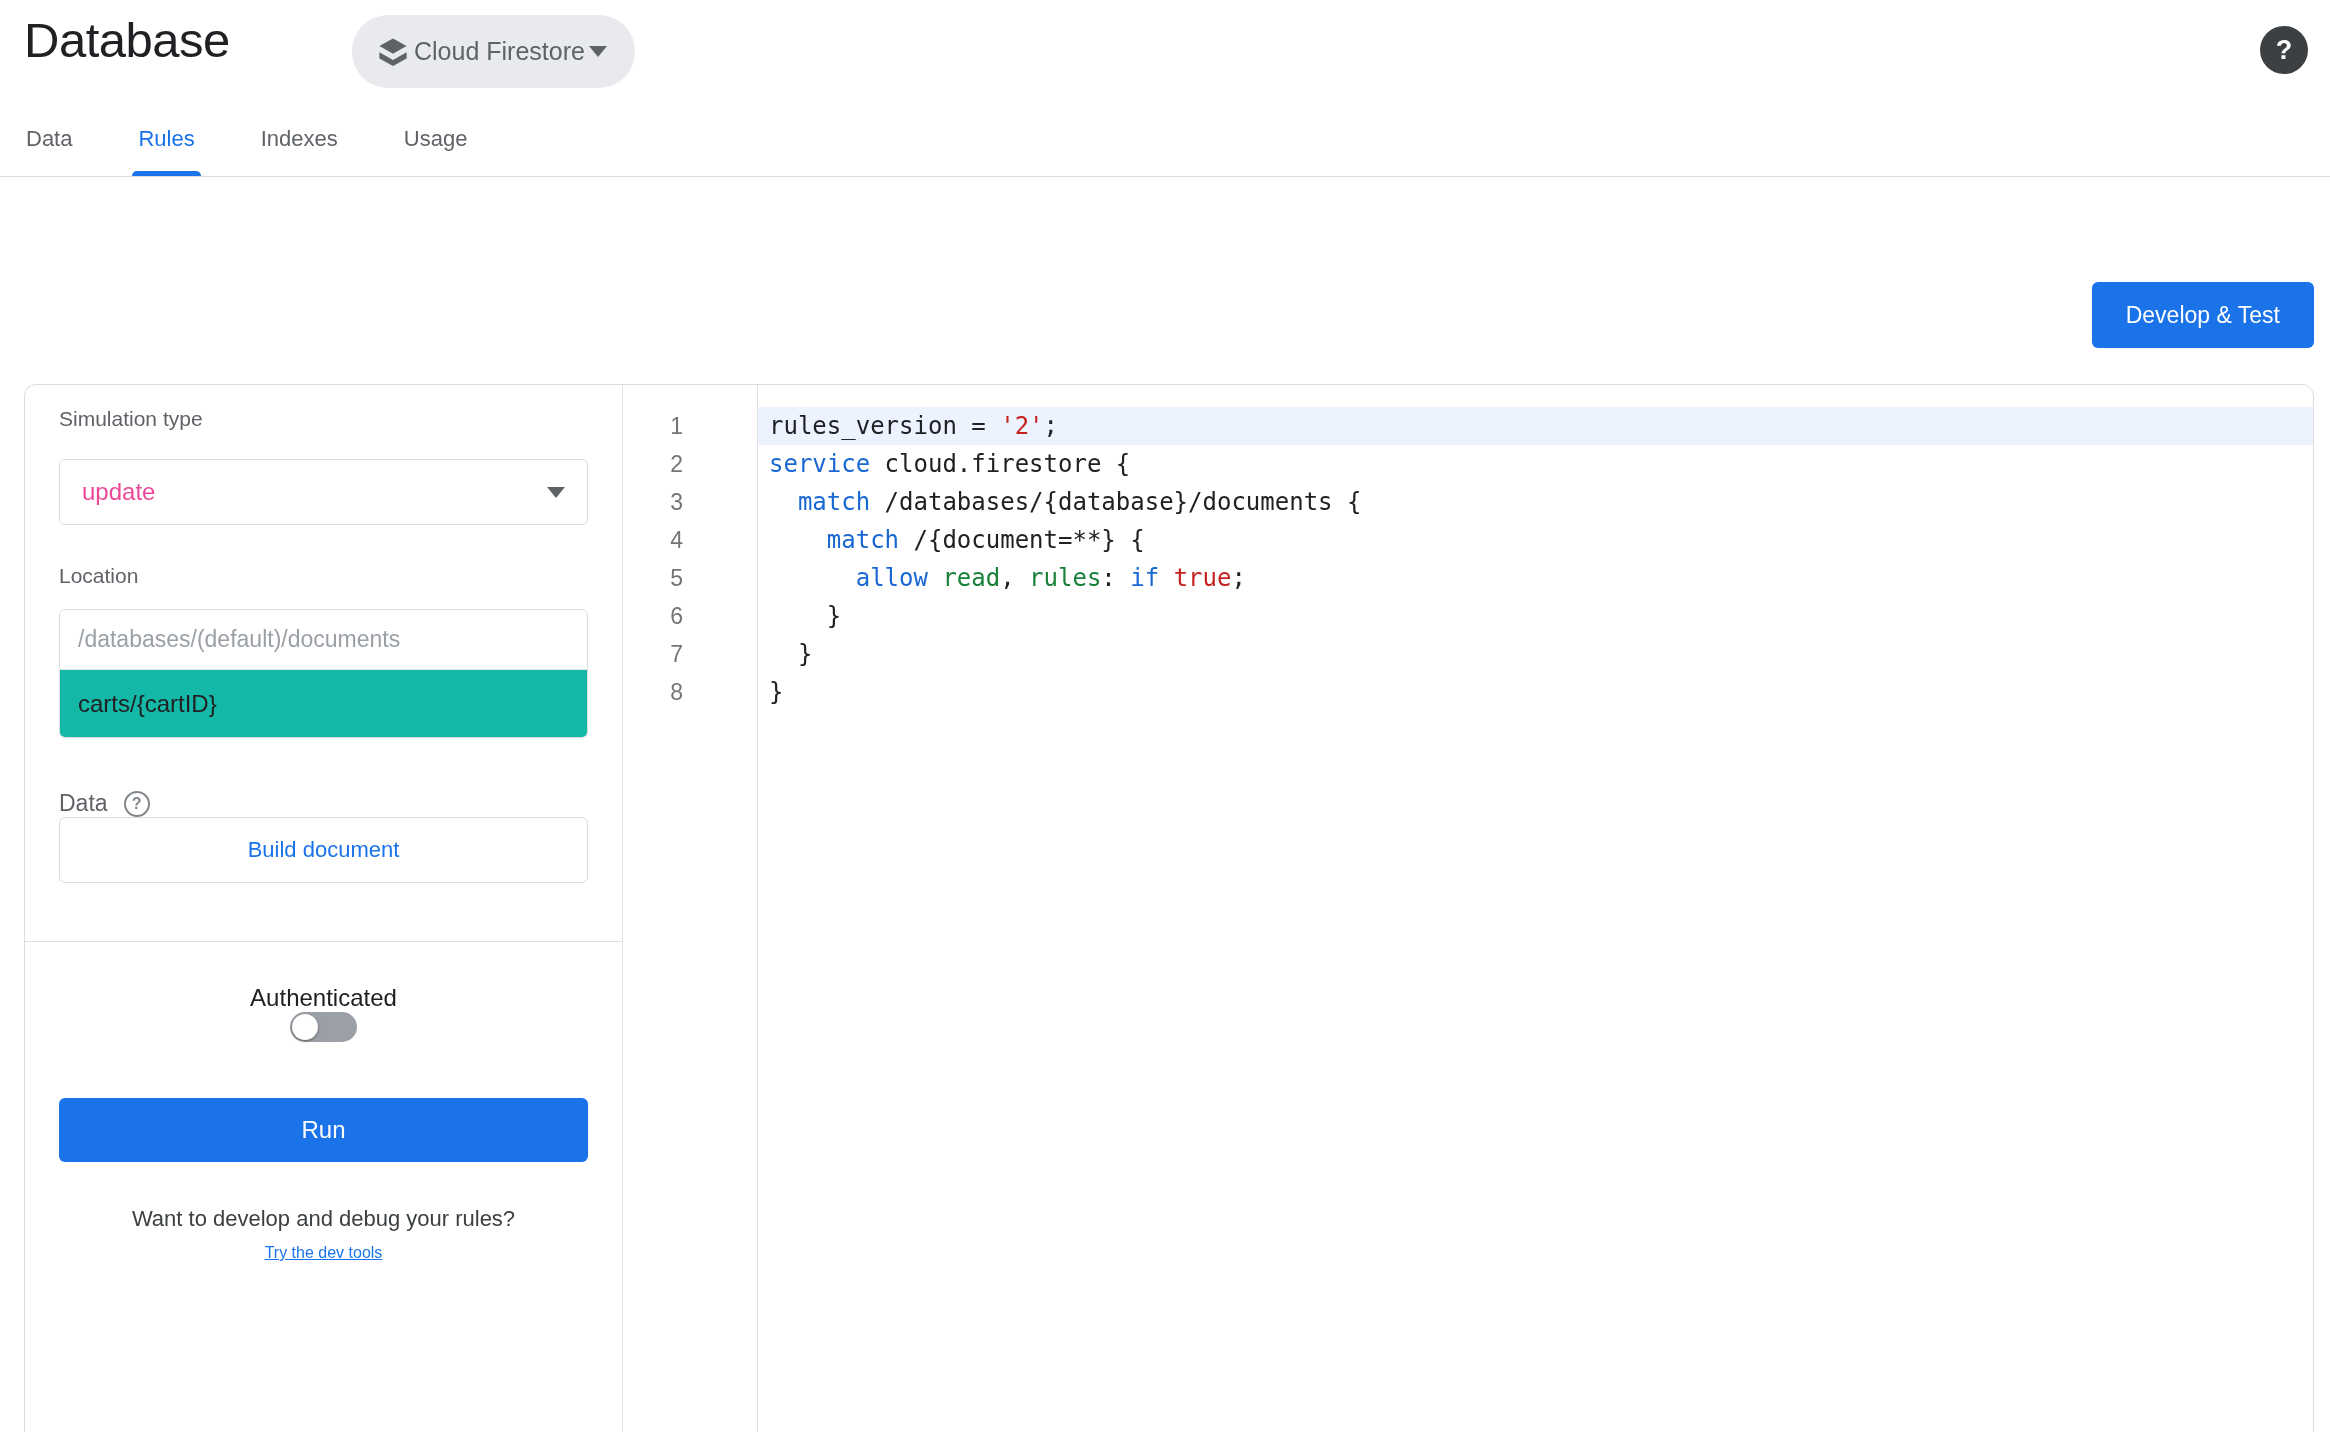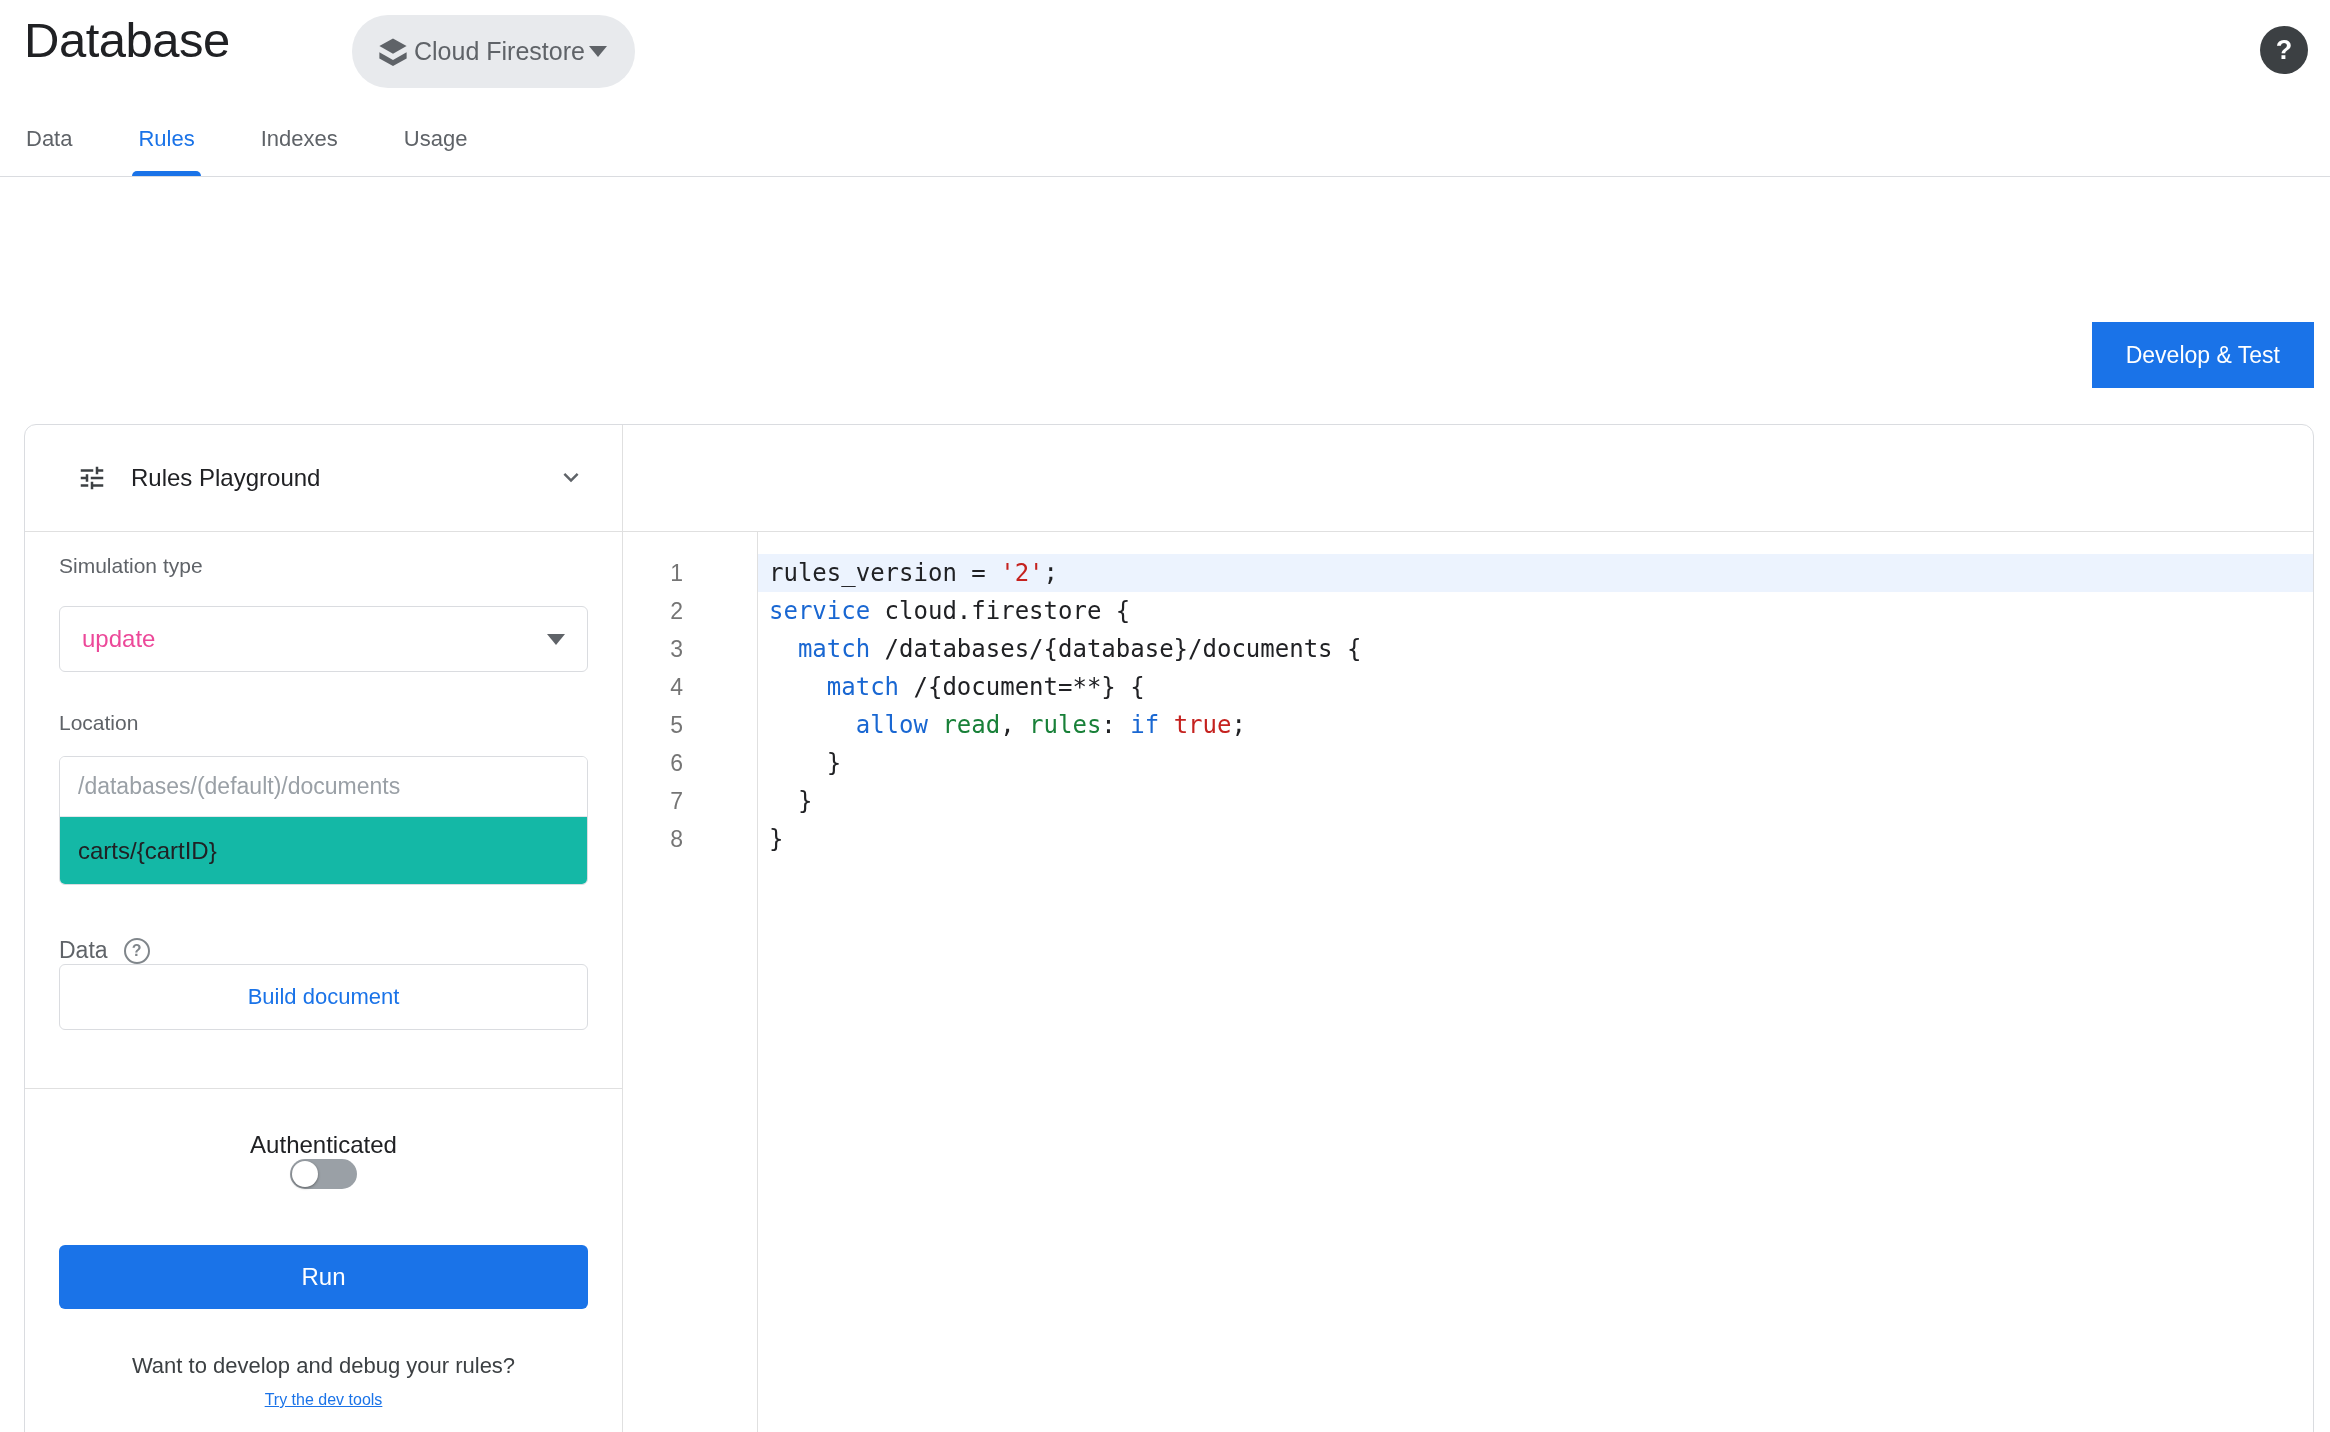--- a/index.html
+++ b/index.html
@@ -24,21 +24,21 @@
   .tab-bar { display:flex; gap:62px; padding-left:24px; border-bottom:1px solid #dadce0; }
   .tab { font-size:22px; font-weight:500; color:#5f6368; padding:16px 2px 24px; position:relative;
     cursor:pointer; }
   .tab.active { color:#1a73e8; }
   .tab.active::after { content:""; position:absolute; left:-4px; right:-4px; bottom:0; height:5px;
     background:#1a73e8; border-radius:5px 5px 0 0; }
 
   
   .toolbar-row { margin-top:105px; display:flex; justify-content:flex-end; padding-right:16px; }
   .devtest { height:66px; padding:4px 34px; background:#1a73e8; color:#fff; border:none;
-    border-radius:0; font-size:23px; font-weight:500; cursor:pointer; font-family:inherit;margin-top:40px; }
+    border-radius:6px; font-size:23px; font-weight:500; cursor:pointer; font-family:inherit; }
 
   
   .panel { margin:36px 16px 0 24px; height:1100px; background:#fff;
     border:1px solid #dadce0; border-radius:12px 12px 0 0; display:flex; flex-direction:column; }
   .panel-header { height:107px; border-bottom:1px solid #e0e0e0; display:flex; flex:0 0 auto; }
   .ph-left { width:598px; flex:0 0 598px; border-right:1px solid #e0e0e0; display:flex;
     align-items:center; padding:0 36px 0 52px; gap:24px; cursor:pointer; }
   .ph-title { font-size:24px; color:#202124; }
   .ph-chevron { margin-left:auto; display:flex; cursor:pointer; }
   .ph-right { flex:1; }
@@ -121,36 +121,20 @@
     <div class="tab active">Rules</div>
     <div class="tab">Indexes</div>
     <div class="tab">Usage</div>
   </nav>
 
 <div class="toolbar-row">
   <button class="devtest">Develop &amp; Test</button>
 </div>
 
 <section class="panel">
-  <div class="panel-header">
-    <div class="ph-left">
-      <span>
-        <svg width="30" height="30" viewBox="0 0 24 24" fill="#3c4043">
-          <path d="M3 17v2h6v-2H3zM3 5v2h10V5H3zm10 16v-2h8v-2h-8v-2h-2v6h2zM7 9v2H3v2h4v2h2V9H7zm14 4v-2H11v2h10zm-6-4h2V7h4V5h-4V3h-2v6z"></path>
-        </svg>
-      </span>
-      <span class="ph-title">Rules Playground</span>
-      <span class="ph-chevron">
-        <svg width="30" height="30" viewBox="0 0 24 24" fill="#5f6368">
-          <path d="M12 15.4 L6 9.4 7.4 8 12 12.6 16.6 8 18 9.4 Z"></path>
-        </svg>
-      </span>
-    </div>
-    <div class="ph-right"></div>
-  </div>
 
   <div class="panel-body">
     <aside class="sidebar">
       <div class="field-label">Simulation type</div>
       <div class="select">
         <span>update</span>
         <span class="caret"></span>
       </div>
 
       <div class="field-label loc">Location</div>

